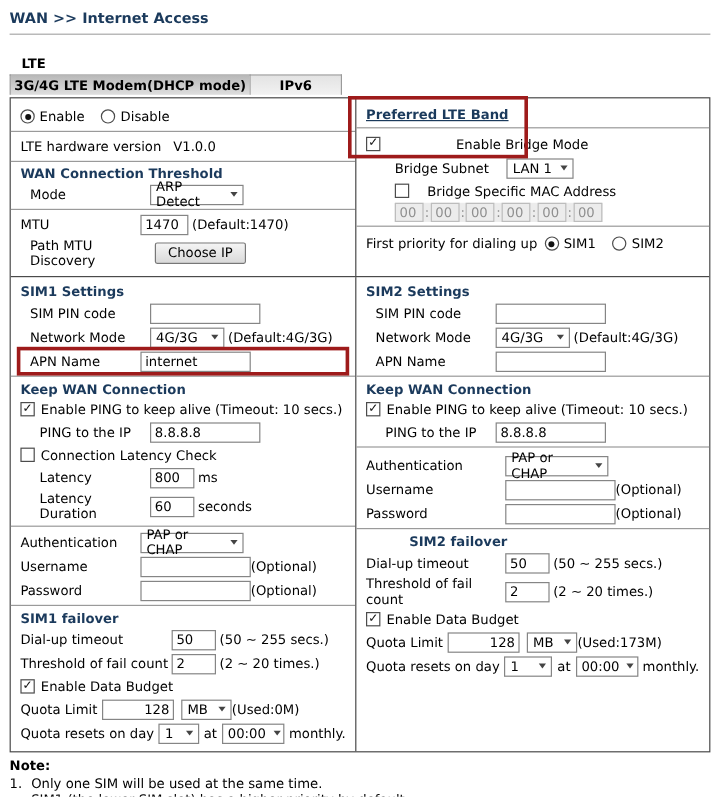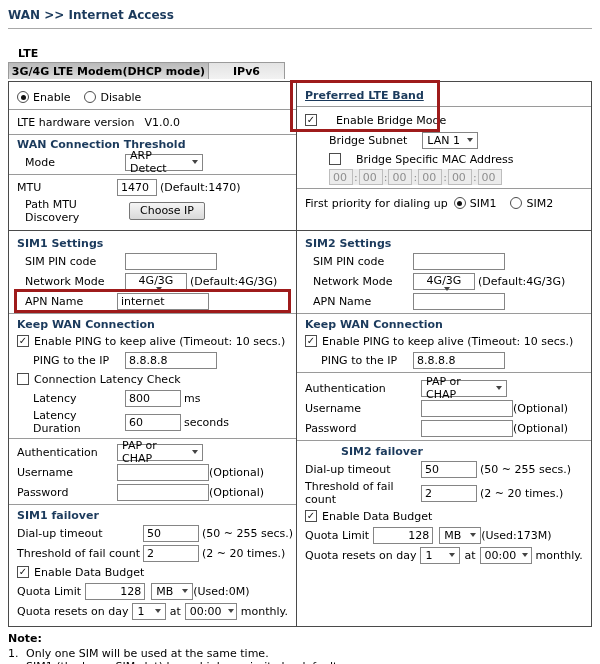--- a/index.html
+++ b/index.html
@@ -41,31 +41,31 @@
   .lbl { flex:none; }
   .w100 { width:100px; } .w104 { width:104px; } .w128 { width:126px; }
   .rw116 { width:116px; }
   .hint { margin-left:3px; white-space:nowrap; }
   .gap { width:14px; }
 
   input.txt {
     height:17px; border:1px solid #858585; background:#fff; padding:0 3px;
     font-family:"DejaVu Sans","Liberation Sans",sans-serif; font-size:11px; color:#000;
   }
-  .iw92 { width:92px; } .iw56 { width:56px; } .iw40 { width:40px; } .iw60 { width:60px;text-align:right; }
+  .iw92 { width:92px; } .iw56 { width:37px; } .iw40 { width:40px; } .iw60 { width:60px;text-align:right; }
 
   .select {
     display:inline-flex; align-items:center; justify-content:space-between;
     height:17px; border:1px solid #858585; background:#fff; padding:0 4px; cursor:default;
   }
   .chev {
     width:0; height:0; border-left:3.5px solid transparent; border-right:3.5px solid transparent;
     border-top:4px solid #444; margin-left:6px; flex:none;
   }
-  .sw78 { width:78px; } .sw62 { width:62px;flex-direction:column; } .sw86 { width:86px; }
+  .sw78 { width:78px; } .sw62 { width:62px; } .sw86 { width:86px; }
   .sw56 { width:56px; } .sw42 { width:42px; } .sw40 { width:40px; } .sw52 { width:52px; }
 
   .cb {
     flex:none; width:12px; height:12px; border:1px solid #4c4c4c; background:#fff;
     display:inline-flex; align-items:center; justify-content:center; margin-right:5px; cursor:default;
   }
   .cb.checked::after { content:"✓"; font-size:10px; line-height:1; color:#111; }
   .rb {
     flex:none; width:12px; height:12px; border:1px solid #4c4c4c; border-radius:50%; background:#fff;
     display:inline-flex; align-items:center; justify-content:center; margin-right:4px; cursor:default;
@@ -148,21 +148,21 @@
       <button class="btn" style="height:18px;line-height:16px;min-width:60px;">Choose IP</button>
     </div>
   </div>
 
   <div class="cell r t">
     <div class="redbox"></div>
     <div class="row tight">
       <span class="link-head">Preferred LTE Band</span>
     </div>
     <hr class="sep">
-    <div class="row" style="margin-top:4px;">
+    <div class="row" style="margin-top:4px;gap:44px;">
       <span class="cb checked"></span>
       <span style="margin-left:14px;">Enable Bridge Mode</span>
     </div>
     <div class="row" style="margin-left:24px;">
       <span class="lbl">Bridge Subnet</span>
       <span class="select sw56" style="margin-left:15px;">
         <span>LAN 1</span>
         <span class="chev"></span>
       </span>
     </div>

